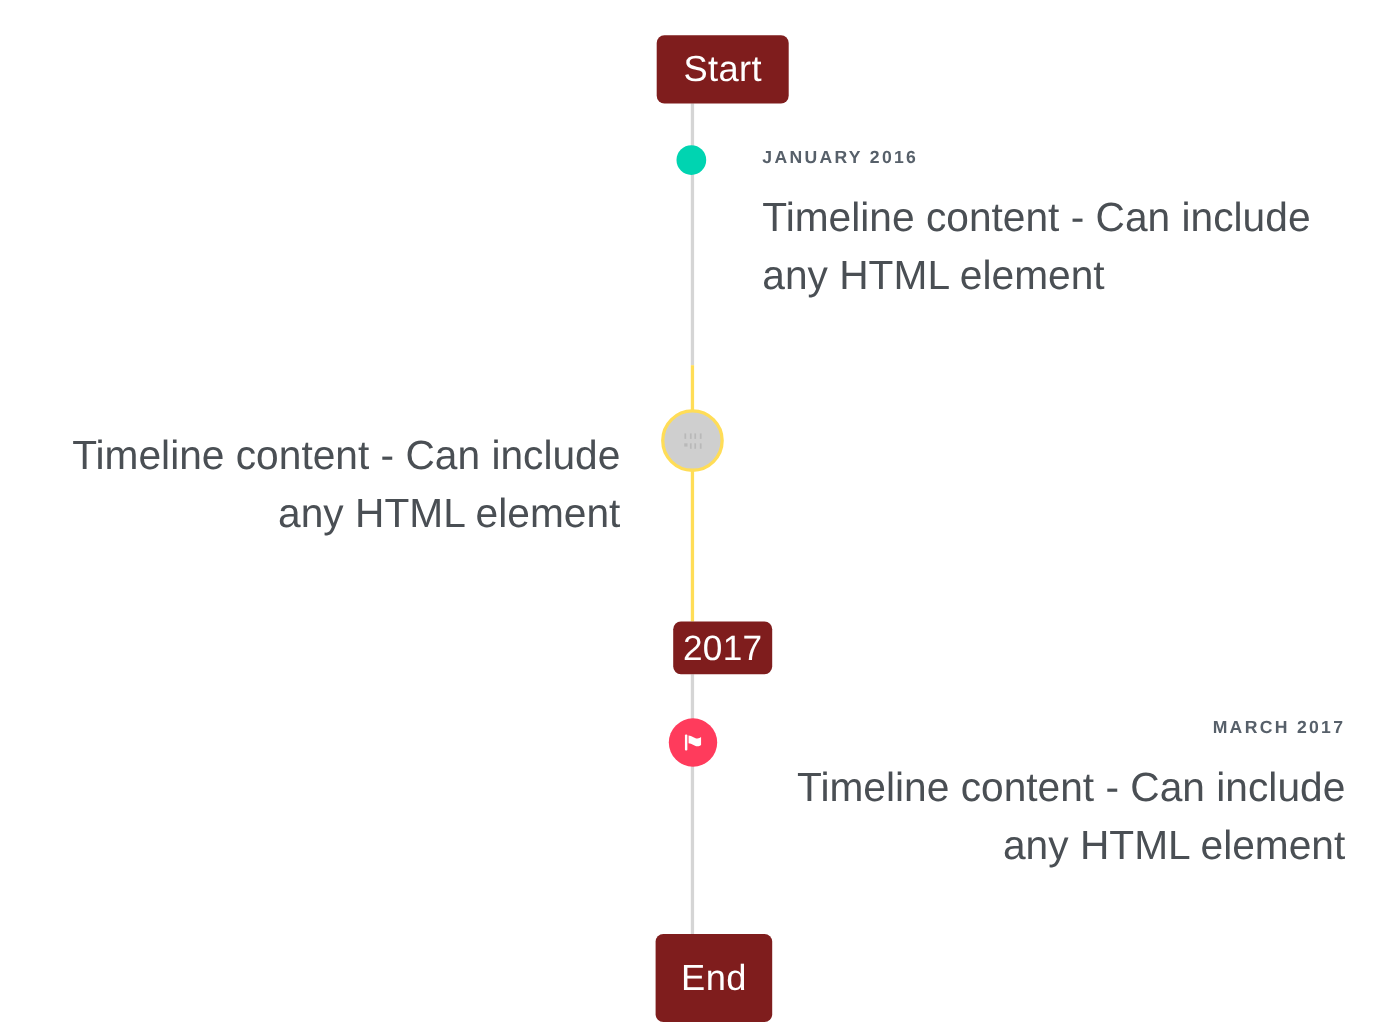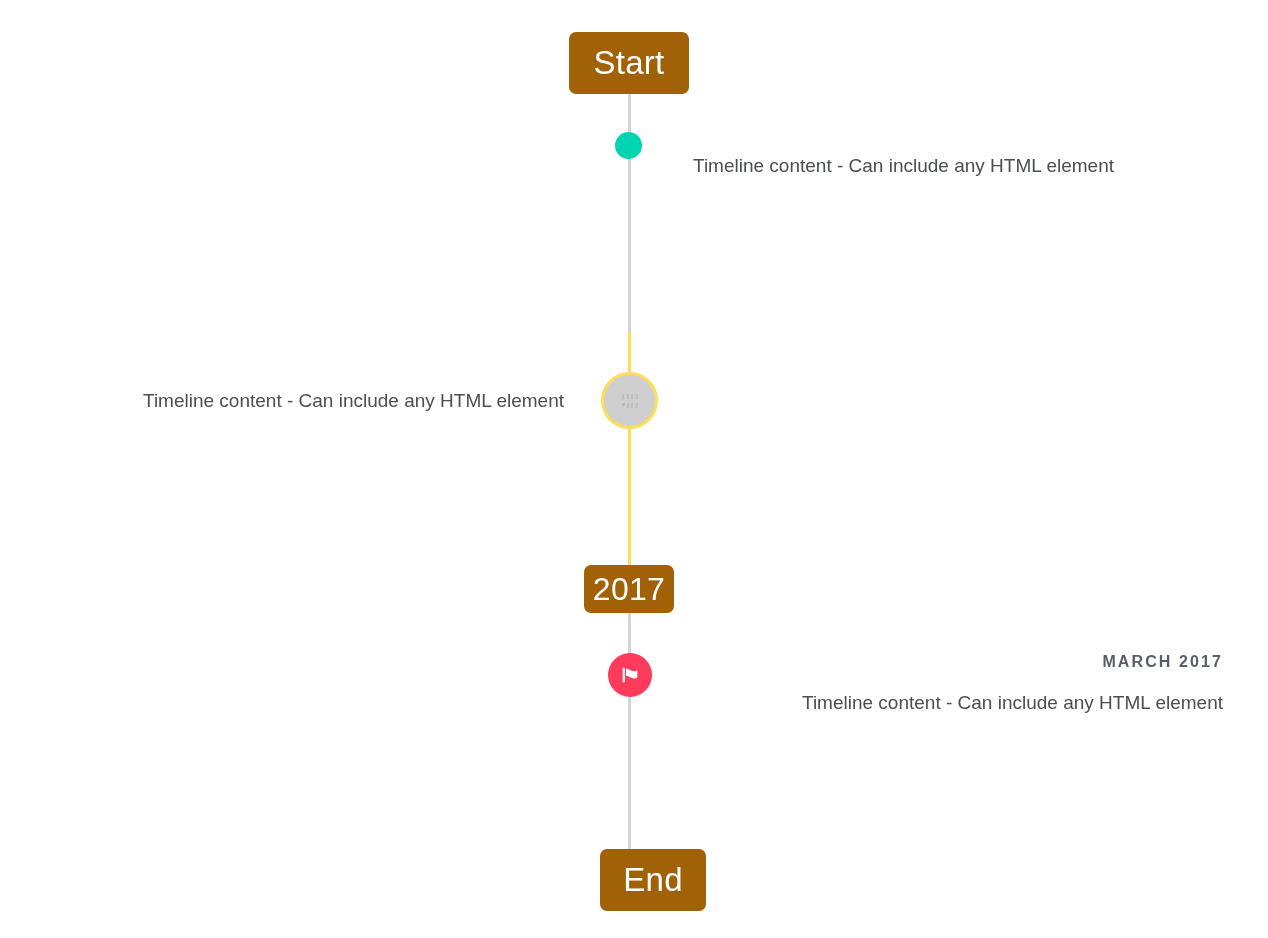--- a/index.html
+++ b/index.html
@@ -26,44 +26,45 @@
     width: 3px;
     border-radius: 0;
   }
   #axis-seg-top     { top: 94px;  height: 238px; background: #d5d5d5; }
   #axis-seg-yellow  { top: 332px; height: 233px; background: #ffdd57; }
   #axis-seg-bottom  { top: 613px; height: 240px; background: #d5d5d5; }
 
   
   .badge {
     position: absolute;
-    background: #a16207;
+    background: #7f1d1d;
     color: #ffffff;
     border-radius: 7px;
     display: flex;
     align-items: center;
     justify-content: center;
     letter-spacing: 0.3px;
     white-space: nowrap;
     cursor: pointer;
     user-select: none;
+    margin-left: 28px;
   }
   #badge-start {
     left: 569px; top: 32px;
     width: 120px; height: 62px;
     font-size: 33px;
   }
   #badge-divider-2017 {
     left: 584px; top: 565px;
     width: 90px; height: 48px;
     font-size: 32px;
   }
   #badge-end {
-    left: 600px; top: 849px;
-    width: 106px; height: 62px;
+    left: 568px; top: 849px;
+    width: 106px; height: 80px;
     font-size: 33px;
   }
 
   
   .marker {
     position: absolute;
     border-radius: 50%;
     display: flex;
     align-items: center;
     justify-content: center;
@@ -97,21 +98,21 @@
 
   .entry-label {
     font-size: 16px;
     font-weight: bold;
     letter-spacing: 2.1px;
     color: #57606a;
     line-height: 1.2;
   }
   .entry-body {
     margin-top: 19px;
-    font-size: 19px;
+    font-size: 37px;
     font-weight: 400;
     color: #4a4f54;
     line-height: 1.42;
   }
 
   #entry-jan { top: 134px; }
   #entry-feb { top: 369px; }
   #entry-mar { top: 652px; text-align: right; }
 </style>
 </head>
@@ -121,20 +122,21 @@
 
   <div id="axis-seg-top" class="axis-seg"></div>
   <div id="axis-seg-yellow" class="axis-seg"></div>
   <div id="axis-seg-bottom" class="axis-seg"></div>
 
   <div id="badge-start" class="badge">Start</div>
 
   <div id="marker-jan" class="marker"></div>
 
   <div id="entry-jan" class="entry entry-right">
+    <div class="entry-label">JANUARY 2016</div>
     <div class="entry-body">Timeline content - Can include any HTML element</div>
   </div>
 
   <div id="marker-feb" class="marker">
     <svg class="marker-glyph" width="20" height="20" viewBox="0 0 20 20">
       <g fill="none" stroke="#5a5a5a" stroke-width="1.6">
         <path d="M3 3 L3 8"></path>
         <path d="M8 3 L8 8"></path>
         <path d="M12 3 L12 8"></path>
         <path d="M17 3 L17 8"></path>

